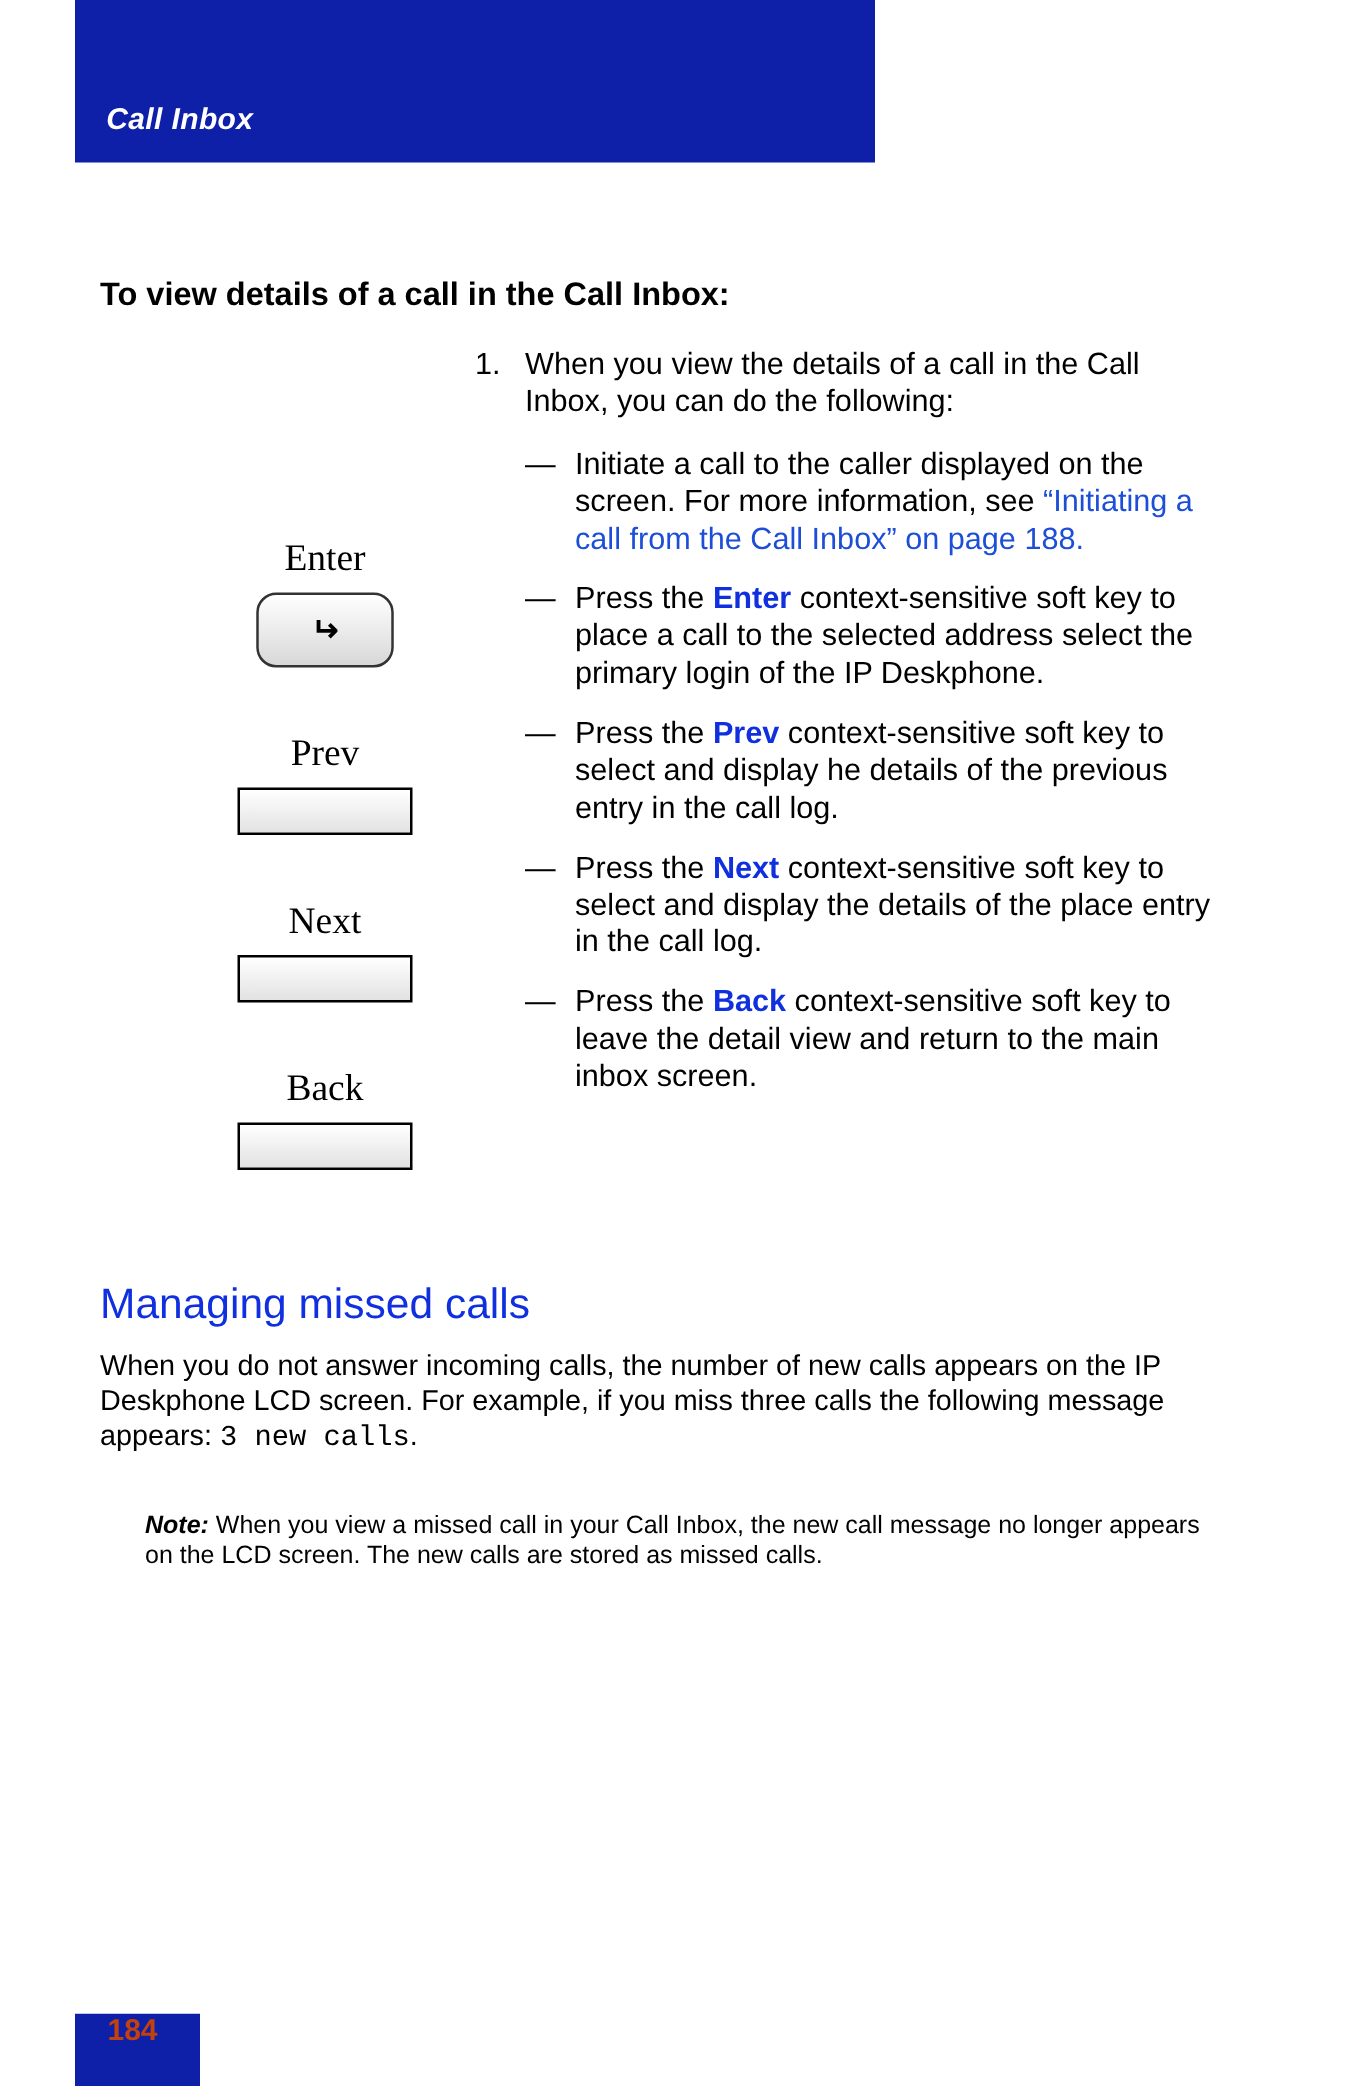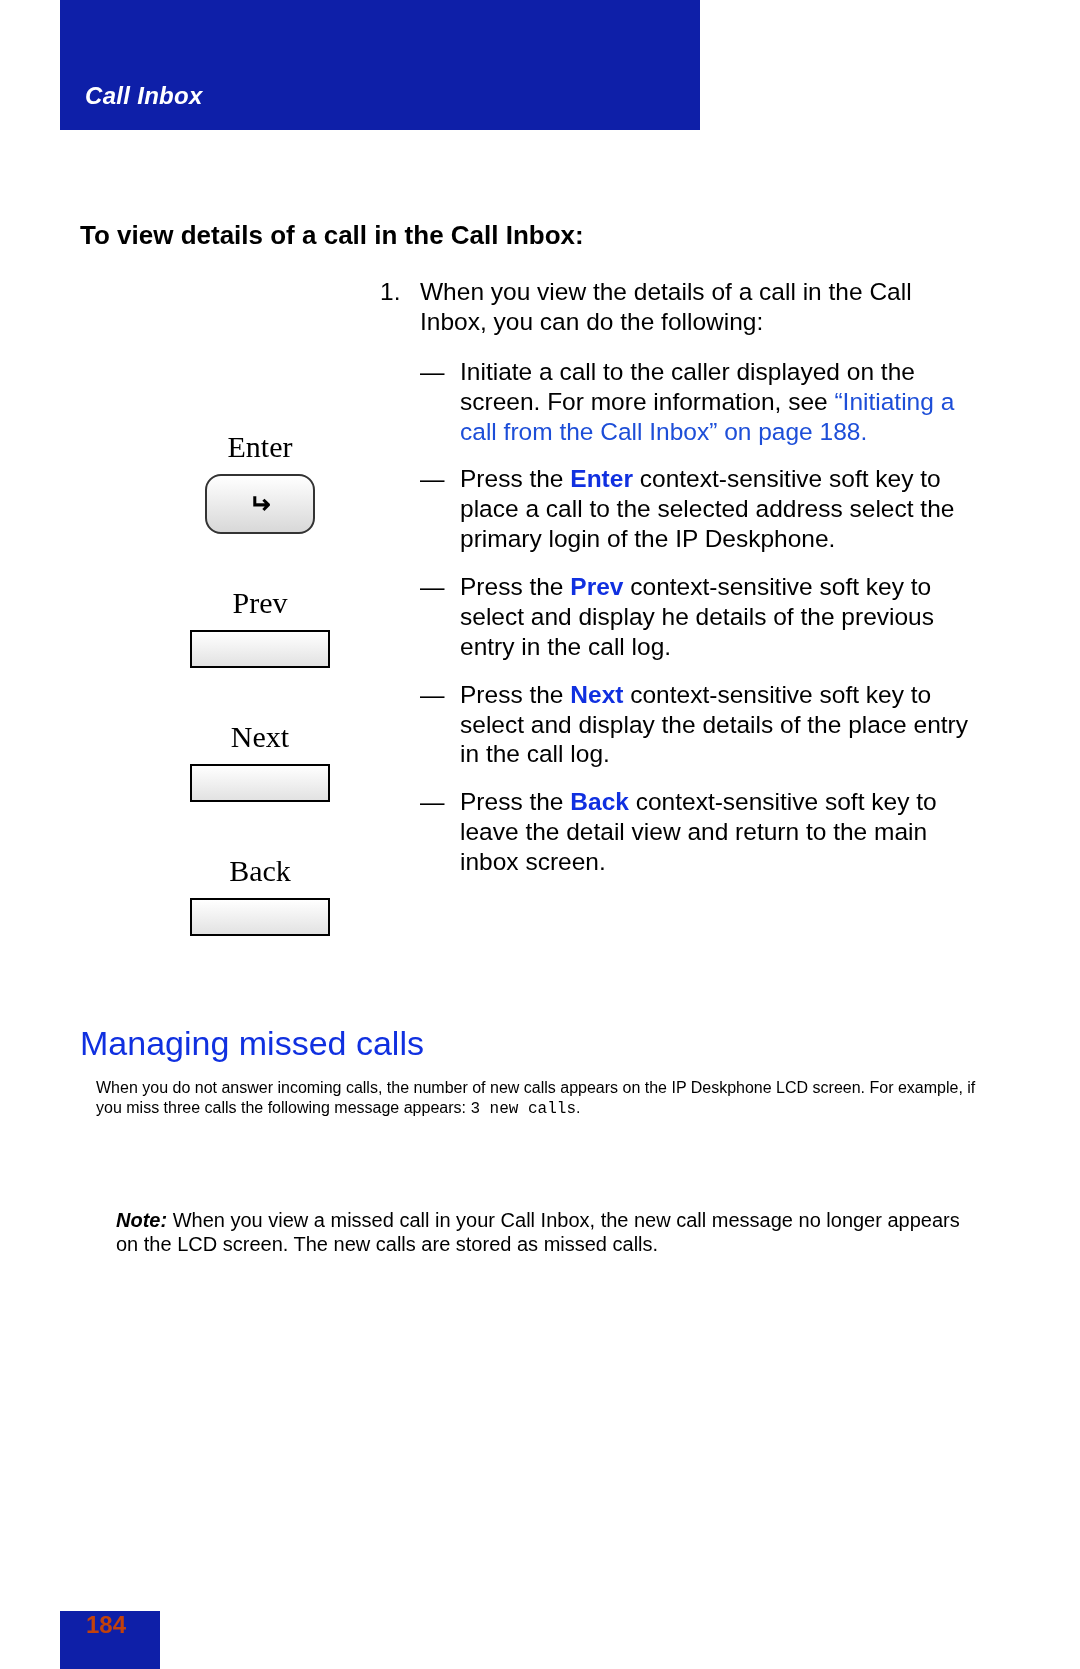--- a/index.html
+++ b/index.html
@@ -81,23 +81,23 @@
   .blue-bold { color: #1030e0; font-weight: bold; }
   .section-heading {
     position: absolute;
     left: 80px; top: 1024px;
     color: #1030e0;
     font-weight: normal;
     font-size: 34px;
   }
   .section-body {
     position: absolute;
-    left: 96px; top: 1078px;
+    left: 80px; top: 1078px;
     width: 900px;
-    font-size: 16px;
+    font-size: 23px;
     line-height: 1.22;
   }
   .mono { font-family: "Courier New", Courier, monospace; }
   .note-block {
     position: absolute;
     left: 116px; top: 1208px;
     width: 860px;
     font-size: 20px;
     line-height: 1.22;
   }

